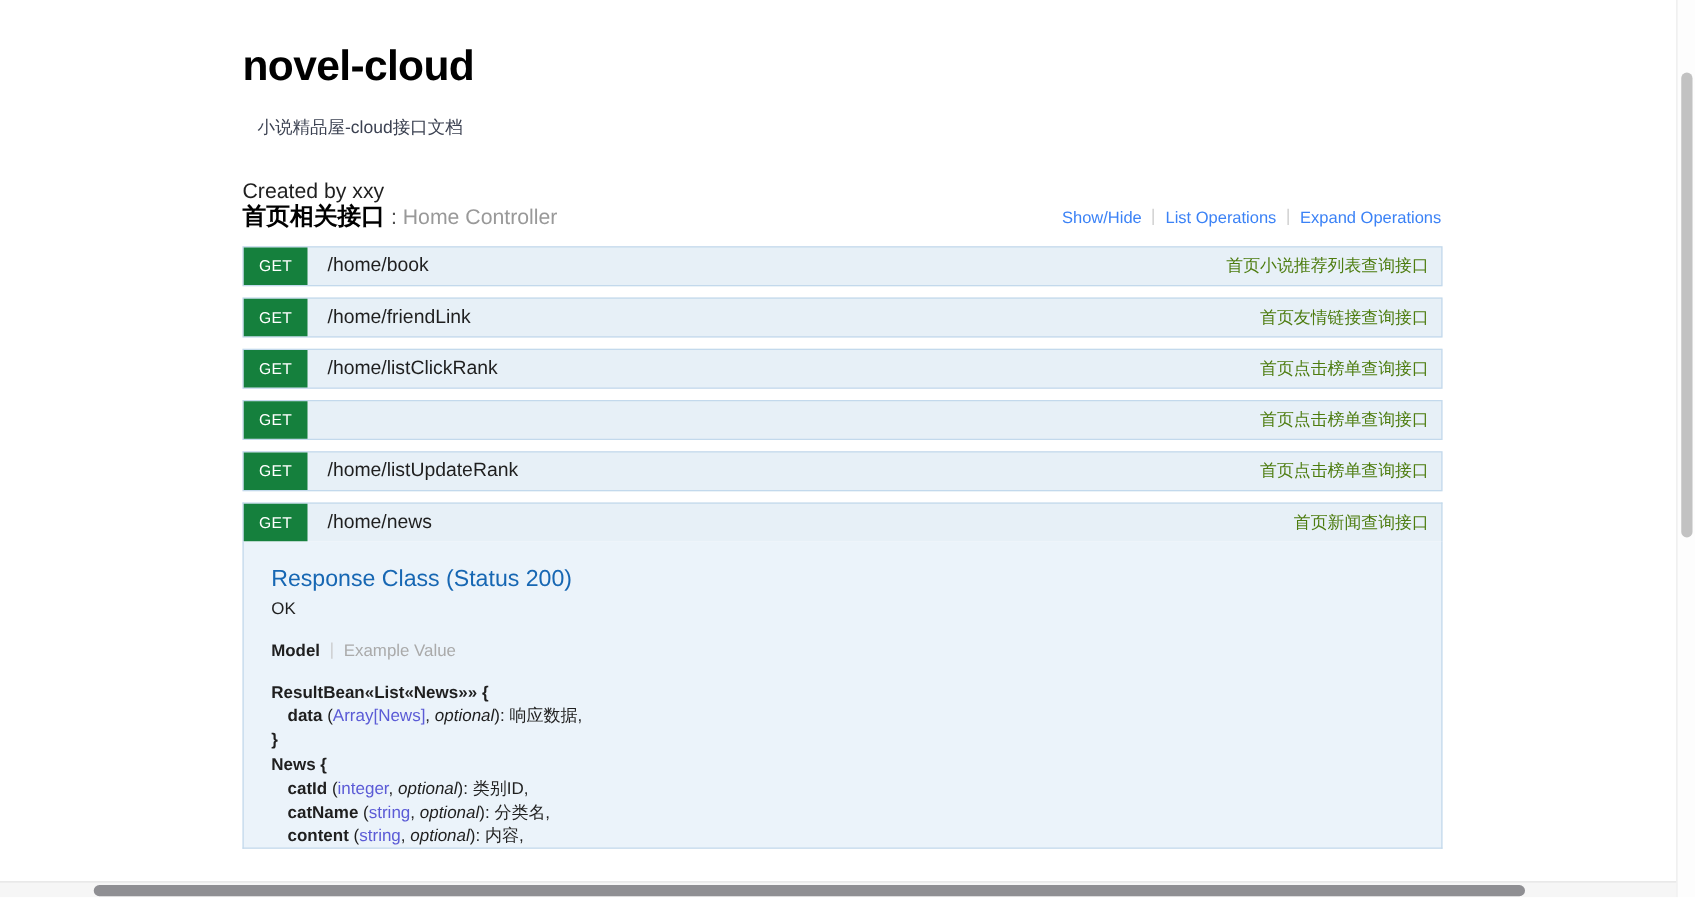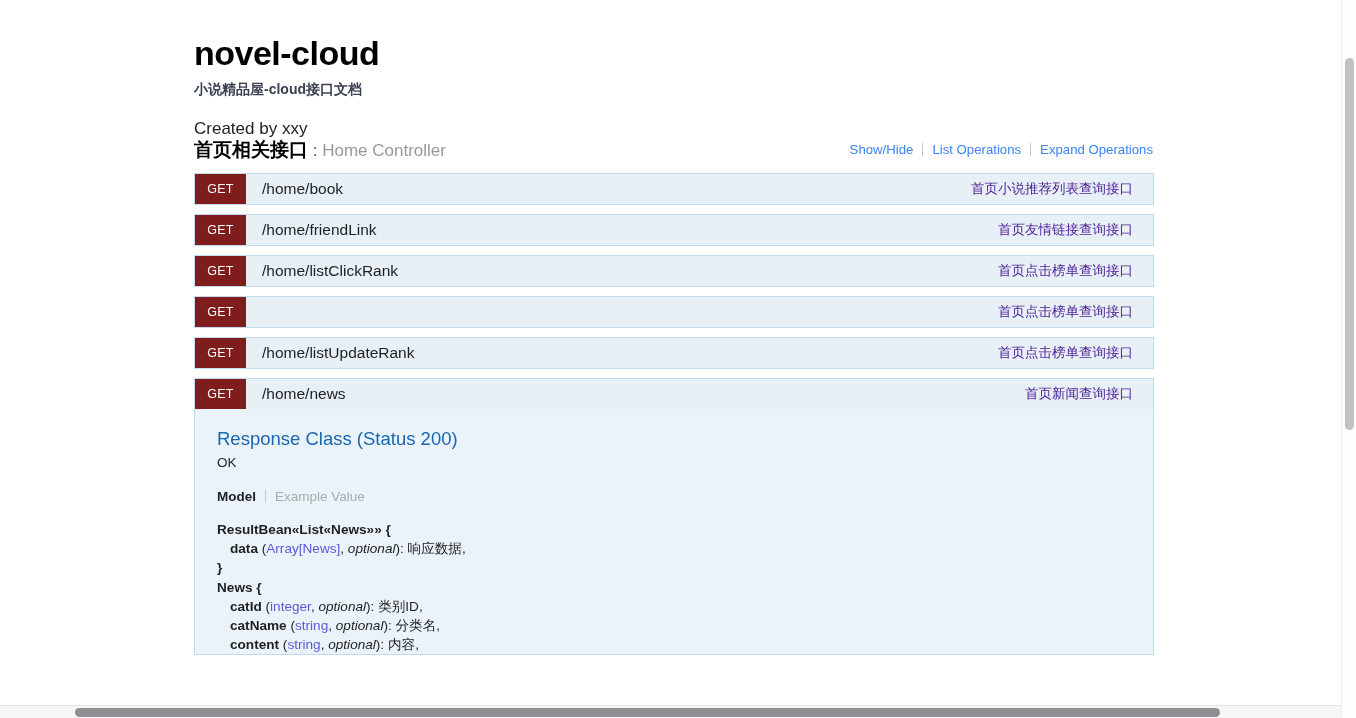--- a/index.html
+++ b/index.html
@@ -29,24 +29,23 @@
     font-weight: bold;
     color: #000000;
     letter-spacing: -0.5px;
     margin: 0;
     padding-top: 36px;
     line-height: 34px;
   }
   .api-subtitle {
     font-size: 14px;
     color: #3b4151;
-    margin: 0;
+    margin: 12px;
     padding-top: 10px;
     line-height: 18px;
-    font-weight: bold;
   }
   .api-created {
     font-size: 17px;
     color: #1f1f1f;
     margin: 0;
     padding-top: 22px;
     line-height: 18px;
   }
 
   
@@ -106,44 +105,44 @@
   }
   .endpoint.expanded {
     border-bottom: none;
   }
   .method {
     position: absolute;
     left: 0;
     top: 0;
     width: 51px;
     height: 30px;
-    background: #7f1d1d;
+    background: #15803d;
     color: #ffffff;
     font-size: 12.5px;
     line-height: 30px;
     text-align: center;
     letter-spacing: 0.3px;
   }
   .path {
     position: absolute;
     left: 67px;
     top: 0;
     height: 30px;
     line-height: 30px;
     font-size: 15.5px;
     color: #1f1f1f;
   }
   .op-desc {
     position: absolute;
-    right: 20px;
+    right: 10px;
     top: 0;
     height: 40px;
     line-height: 30px;
     font-size: 13.5px;
-    color: #4c1d95;
+    color: #4d7c0f;
     text-decoration: none;
     white-space: nowrap;
   }
 
   
   .op-content {
     border: 1px solid #c3d9ec;
     border-top: none;
     background: #ebf3fa;
     padding: 18px 22px 0 22px;

